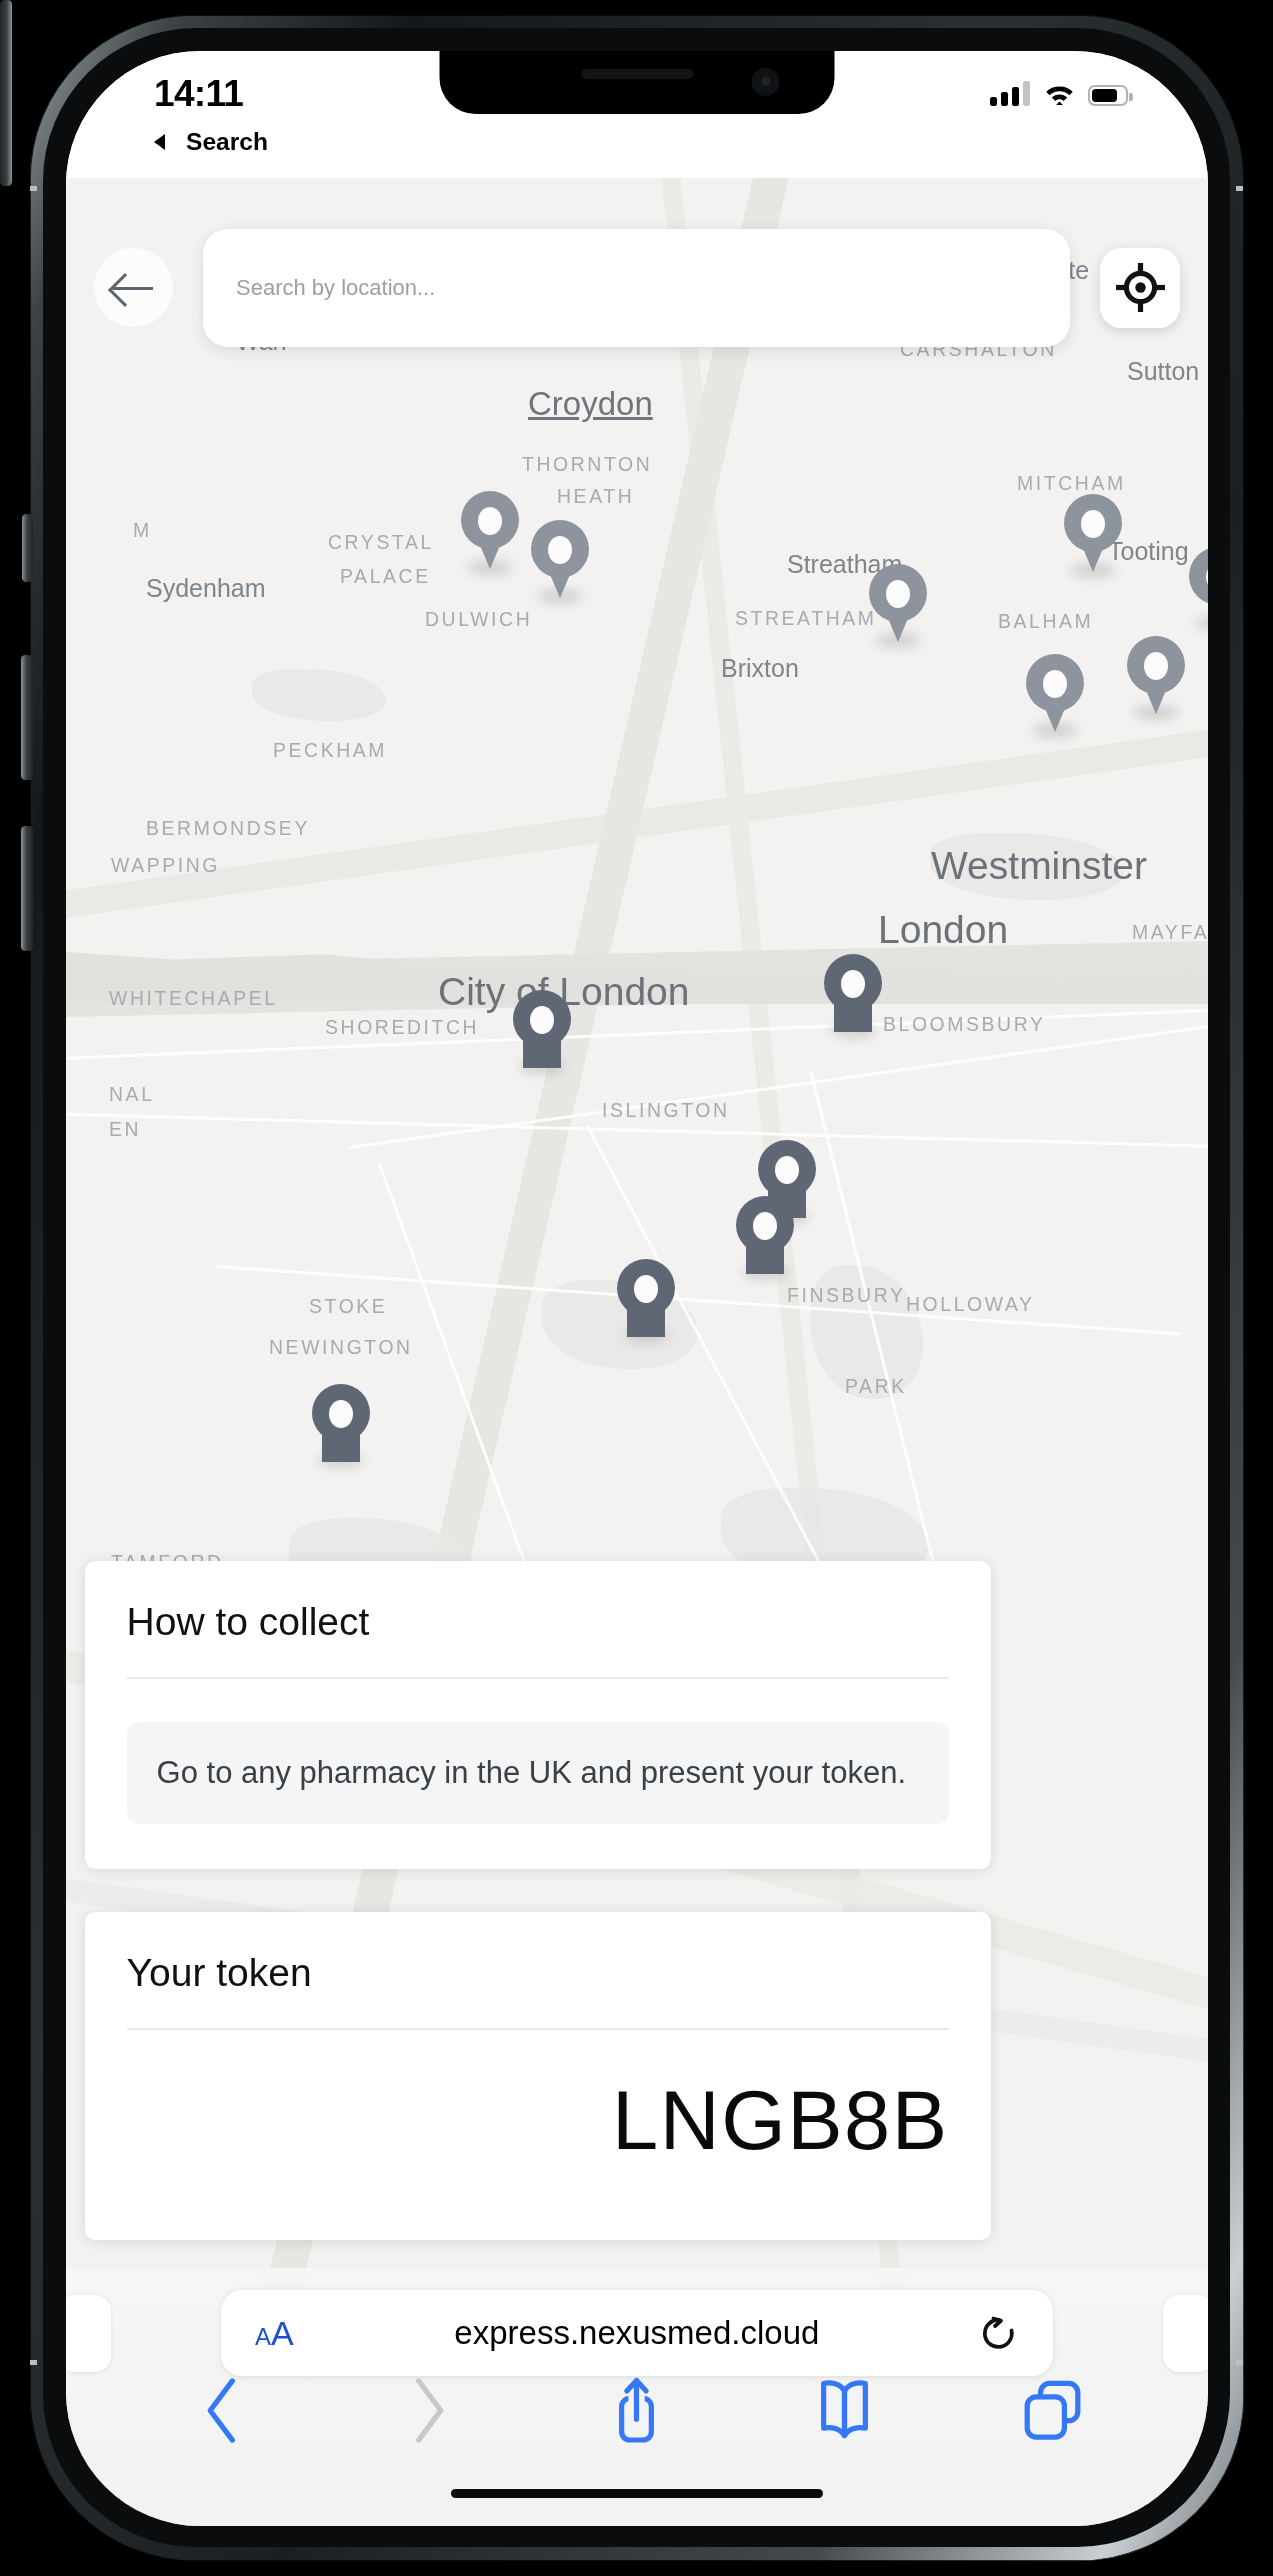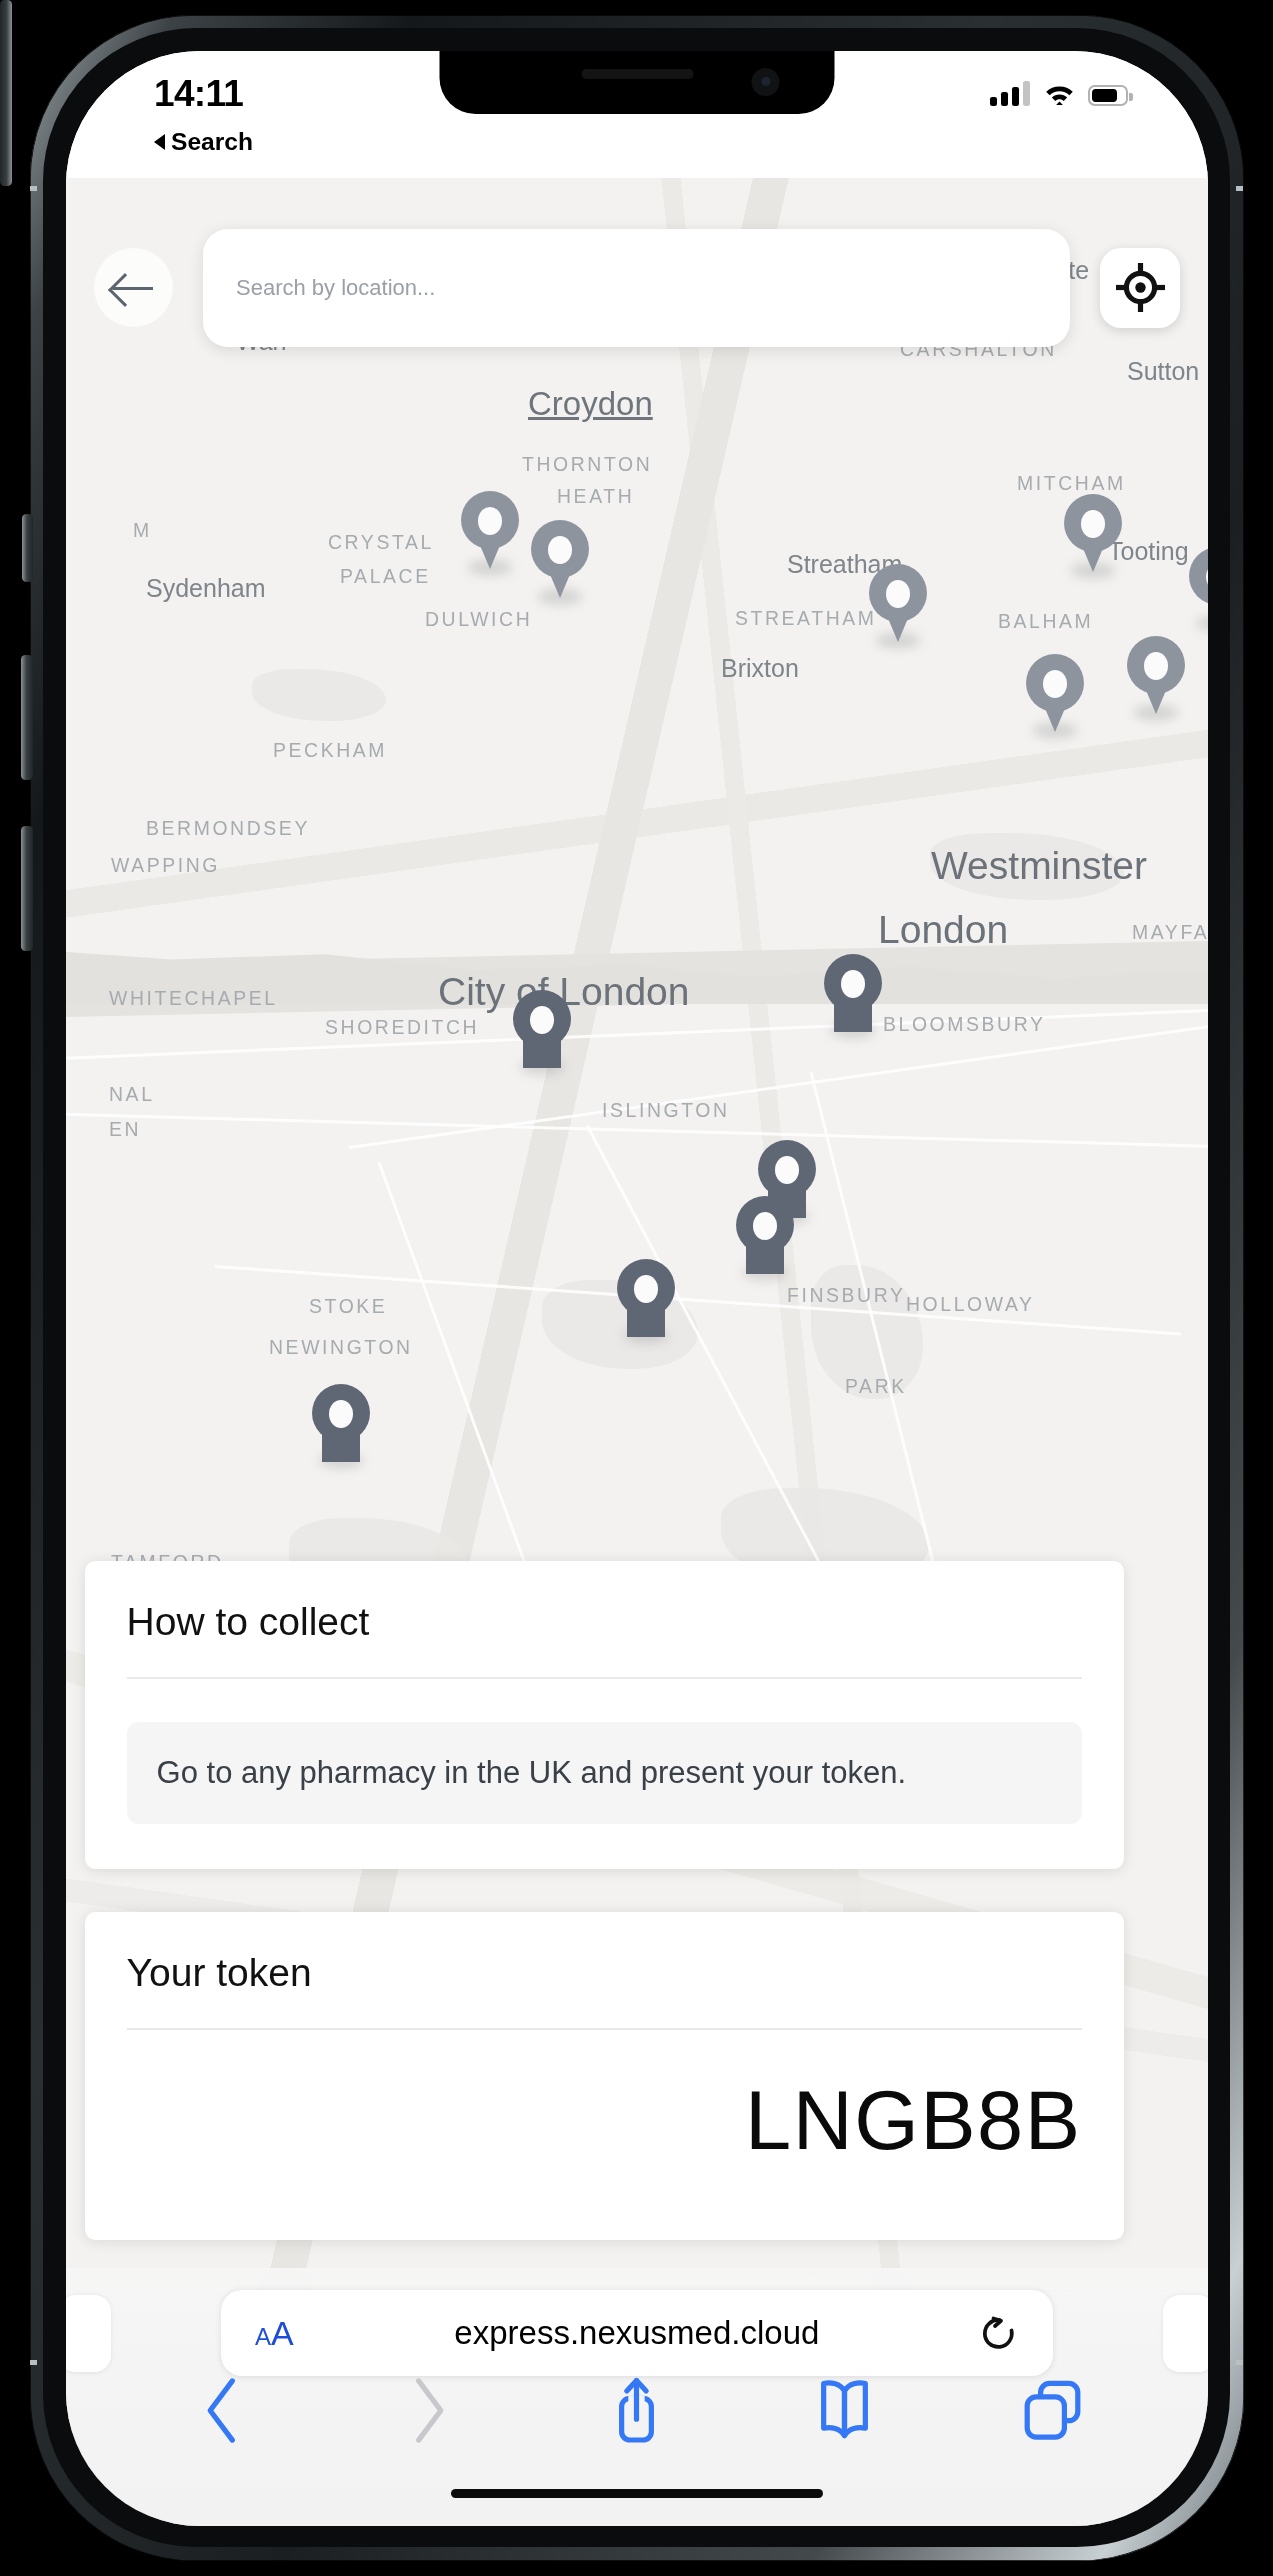--- a/index.html
+++ b/index.html
@@ -68,21 +68,21 @@
   .sig i { display:block; width: 7.4px; background: #000; border-radius: 2.2px; }
   .sig i:nth-child(1){ height: 9px;}
   .sig i:nth-child(2){ height: 14px;}
   .sig i:nth-child(3){ height: 19.4px;}
   .sig i:nth-child(4){ height: 24.6px; background:#c3c3c3;}
   .wifi { position: relative; width: 31px; height: 24px; }
   .batt { position: relative; width: 40px; height: 21px; border: 2.2px solid #b2b2b2; border-radius: 6.7px; }
   .batt::after { content:""; position:absolute; right:-6.7px; top:6px; width:3.7px; height:8.2px; background:#b2b2b2; border-radius:0 2.2px 2.2px 0;}
   .batt-fill { position:absolute; left:2.2px; top:2.2px; bottom:2.2px; width: 68%; background:#000; border-radius: 3.7px; }
 
-  .back-row { position: absolute; left: 88px; top: 77px; display: flex; align-items: center; gap: 6px; justify-content: flex-end; }
+  .back-row { position: absolute; left: 88px; top: 77px; display: flex; align-items: center; gap: 21px; justify-content: flex-end; }
   .back-tri {
     width: 0; height: 0; border-top: 8.2px solid transparent; border-bottom: 8.2px solid transparent;
     border-right: 11.2px solid #000;
   }
   .back-label { font-size: 24.6px; font-weight: bold; color: #000; }
 
   
   .map {
     position: absolute; left: 0; top: 127px; width: 100%; height: 2137px;
     background: #f2f1ef;
@@ -165,21 +165,21 @@
   }
   .locate-btn {
     flex: 0 0 auto; width: 80px; height: 80px; border-radius: 21px;
     background: #ffffff; box-shadow: 0 3px 12px rgba(0,0,0,.14);
     display: flex; align-items: center; justify-content: center;
   }
 
   
   .cards { position: absolute; left: 0; top: 0; width: 100%; z-index: 20; }
   .card {
-    position: absolute; left: 0; width: 1039px; background: #fff;
+    position: absolute; left: 0; width: 906px; background: #fff;
     border-radius: 10.4px; box-shadow: 0 1.5px 13.4px rgba(0,0,0,.10);
     padding: 39px 42px 45px 42px;
   }
   .card-title { font-size: 39px; color: #111; margin-bottom: 33px; }
   .card-rule { height: 1.5px; background: #e9e9e9; margin: 0 0 43px 0; }
   .info-box {
     background: #f5f5f6; border-radius: 12px; padding: 33px 30px;
     font-size: 31px; color: #3a4047;
   }
   .token-value {

